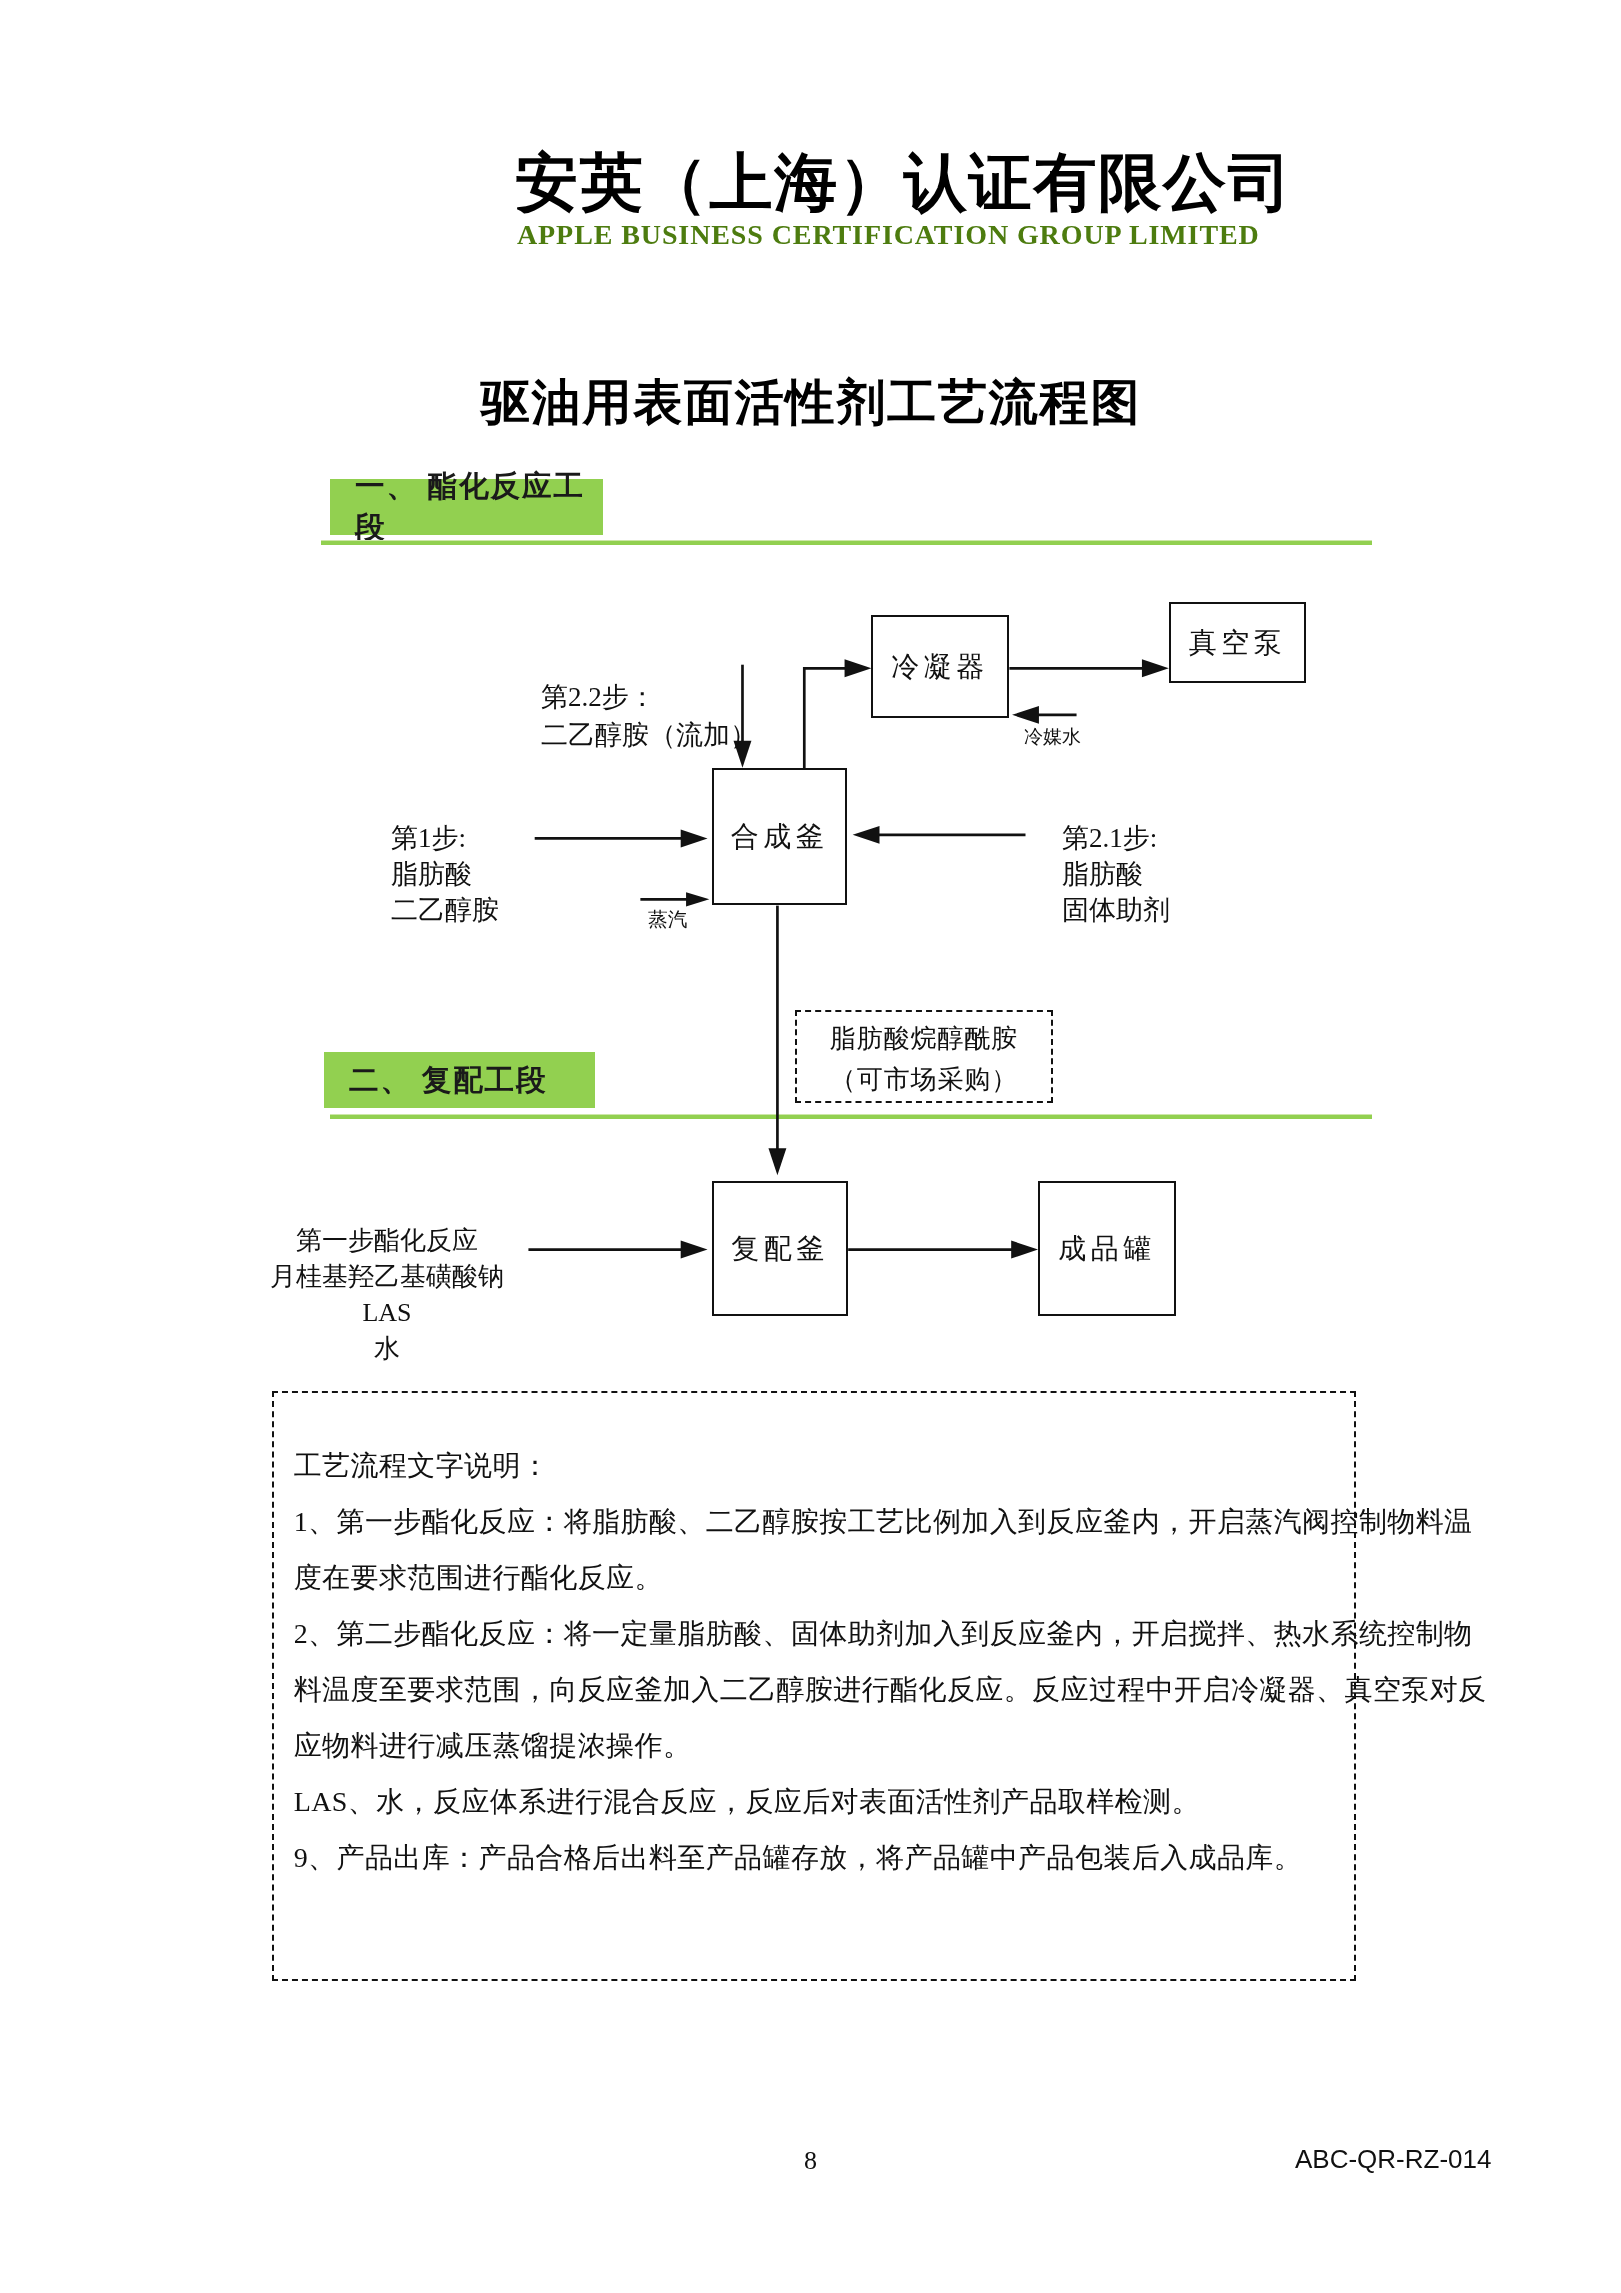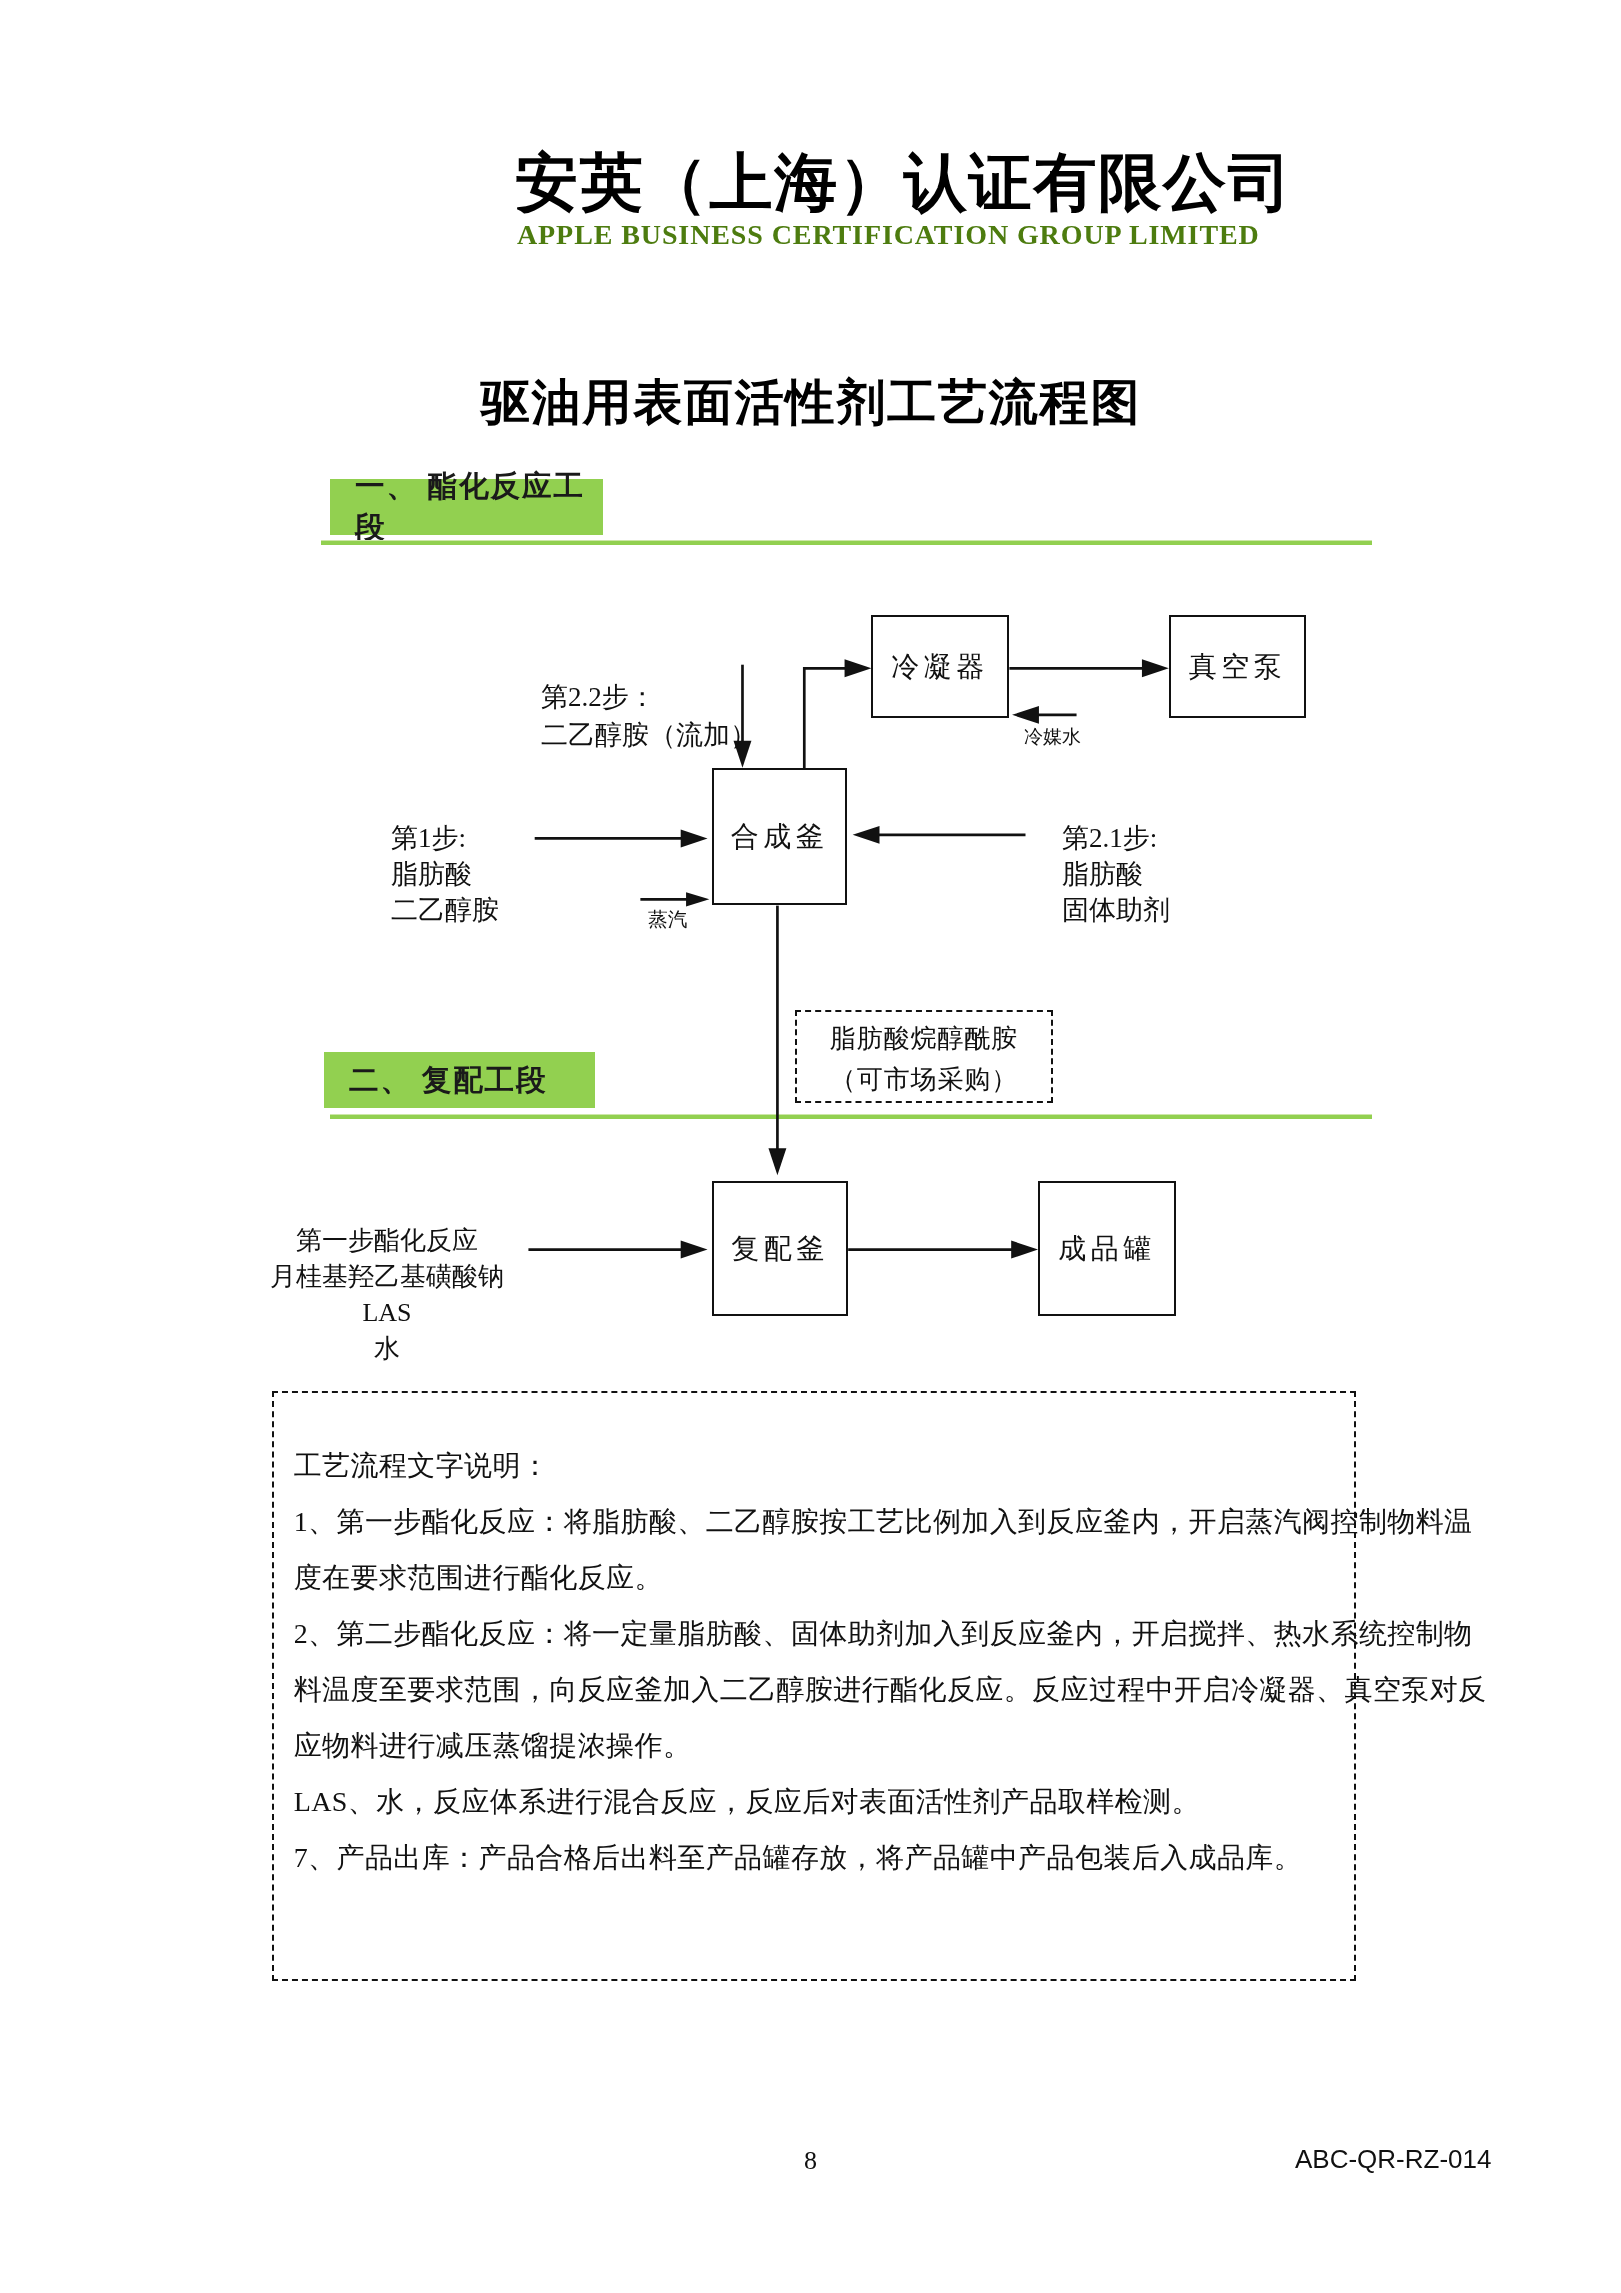--- a/index.html
+++ b/index.html
@@ -57,21 +57,21 @@
   .sec-line { position:absolute; height:4.5px; background:var(--green,#92d050); border-top:1.8px solid #cde6a8; }
   .sec-line1 { left:321px; top:540px; width:1051px; }
   .sec-line2 { left:330px; top:1114px; width:1042px; }
   
   .fbox {
     position:absolute; border:2.7px solid #111; background:#fff;
     display:flex; align-items:center; justify-content:center;
     font-size:28px; letter-spacing:4.5px; color:#111;
   }
   .box-condenser { left:871px;  top:615px;  width:138px; height:103px; }
-  .box-pump      { left:1169px; top:615px;  width:137px; height:103px; }
+  .box-pump      { left:1169px; top:602px;  width:137px; height:81px; }
   .box-synth     { left:712px;  top:768px;  width:135px; height:137px; }
   .box-comp      { left:712px;  top:1181px; width:136px; height:135px; }
   .box-tank      { left:1038px; top:1181px; width:138px; height:135px; }
   .dashed-small {
     position:absolute; left:795px; top:1010px; width:258px; height:93px;
     border:2.7px dashed #111; background:#fff; text-align:center;
     font-size:26px; line-height:41px; padding-top:6.3px; letter-spacing:0.9px;
   }
   
   .flow-text { position:absolute; font-size:27px; line-height:36px; color:#111;margin-top:36px; }
@@ -205,20 +205,20 @@
   </div>
 
   <div class="notes-box">
     <div class="note-line">工艺流程文字说明：</div>
     <div class="note-line">1、第一步酯化反应：将脂肪酸、二乙醇胺按工艺比例加入到反应釜内，开启蒸汽阀控制物料温</div>
     <div class="note-line">度在要求范围进行酯化反应。</div>
     <div class="note-line">2、第二步酯化反应：将一定量脂肪酸、固体助剂加入到反应釜内，开启搅拌、热水系统控制物</div>
     <div class="note-line">料温度至要求范围，向反应釜加入二乙醇胺进行酯化反应。反应过程中开启冷凝器、真空泵对反</div>
     <div class="note-line">应物料进行减压蒸馏提浓操作。</div>
     <div class="note-line">LAS、水，反应体系进行混合反应，反应后对表面活性剂产品取样检测。</div>
-    <div class="note-line">7、产品出库：产品合格后出料至产品罐存放，将产品罐中产品包装后入成品库。</div>
+    <div class="note-line">9、产品出库：产品合格后出料至产品罐存放，将产品罐中产品包装后入成品库。</div>
   </div>
 
   <div class="page-num">8</div>
   <div class="doc-code">ABC-QR-RZ-014</div>
 
 </div>
 
 
 </body></html>

